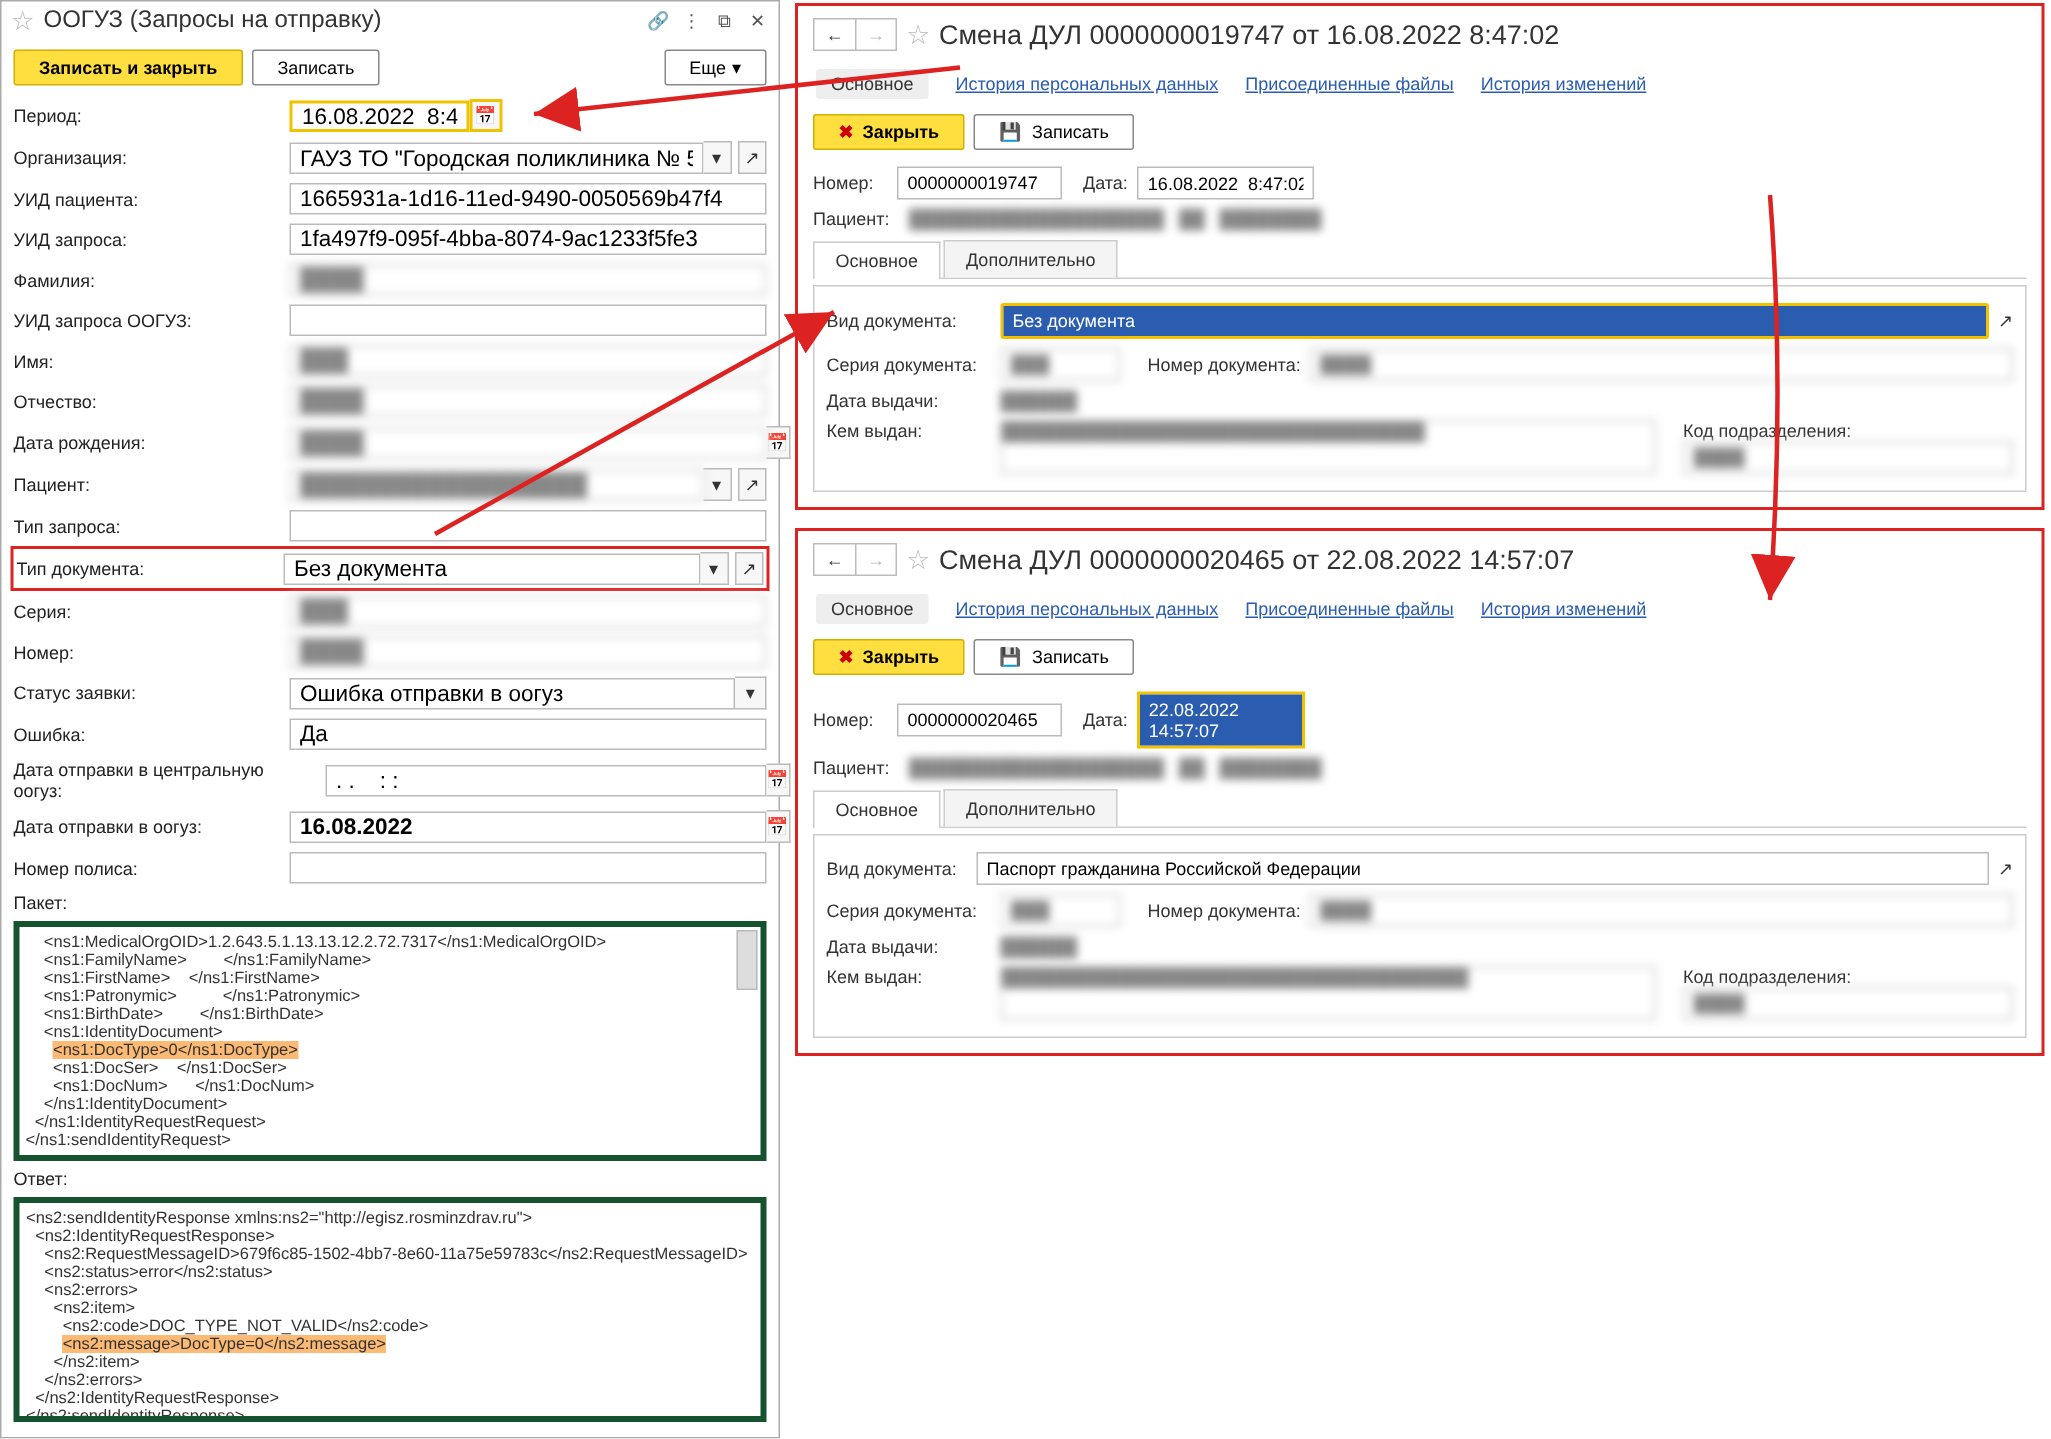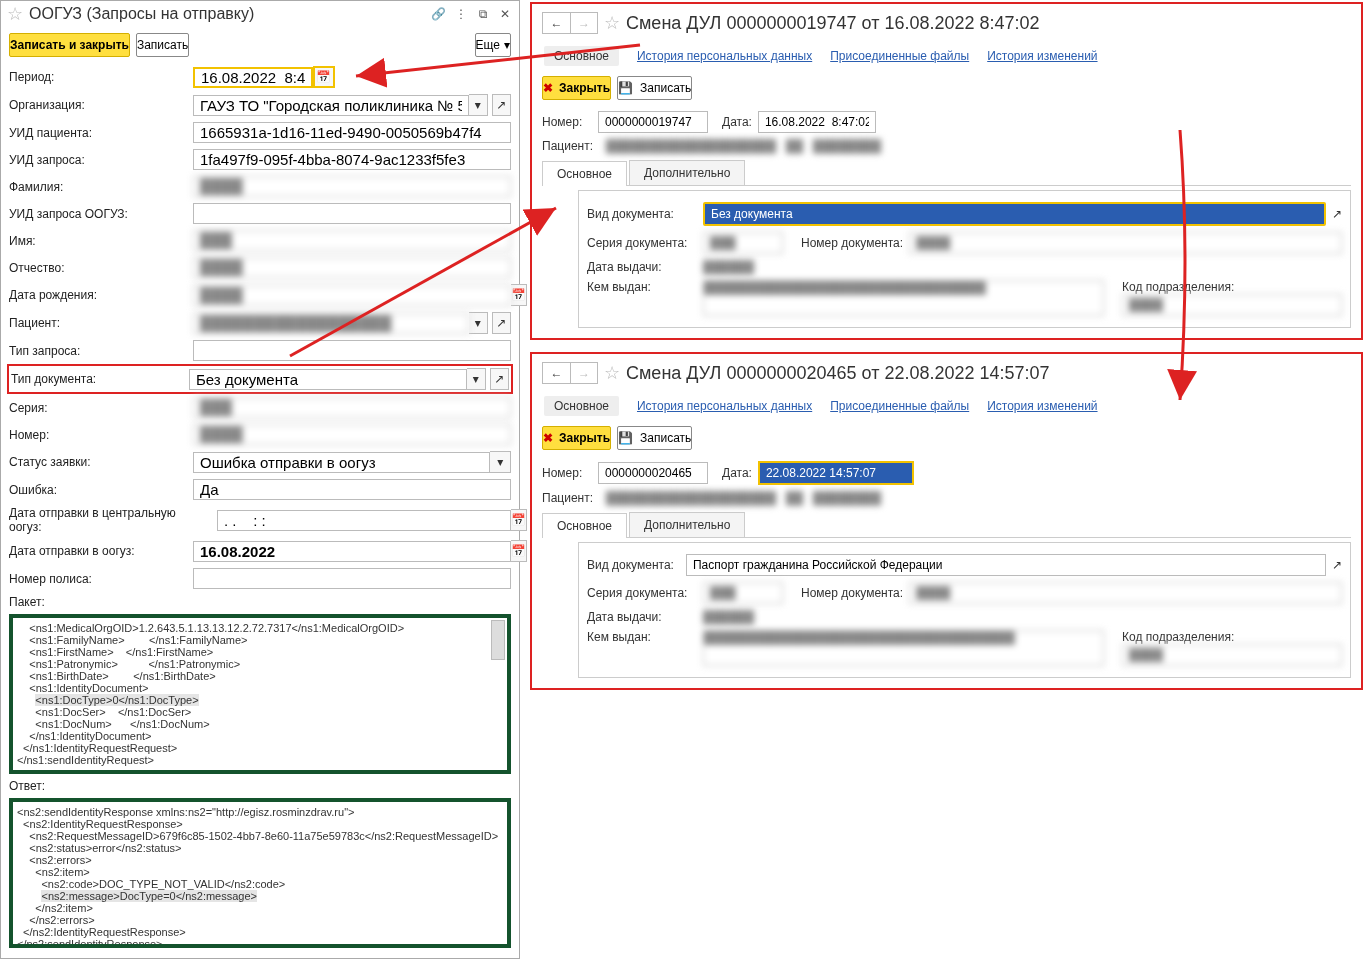--- a/index.html
+++ b/index.html
@@ -9,56 +9,56 @@
   .right-panel { flex: 1; display: flex; flex-direction: column; padding-left: 6px; position: relative; }
   .card { border: 2px solid #d22; margin: 2px 4px 10px 4px; padding: 6px 10px 10px 10px; }
 
   .title-bar { display: flex; align-items: center; padding: 4px 6px; gap: 6px; }
   .title-bar .title { font-size: 16px; flex: 1; }
   .title-bar .icons { display: flex; gap: 6px; }
   .icon-btn { width: 16px; height: 16px; display: inline-flex; align-items: center; justify-content: center; cursor: pointer; color: #555; }
   .star { font-size: 18px; color: #bbb; }
 
   .toolbar { display: flex; align-items: center; gap: 6px; padding: 6px 8px; }
-  .btn { border: 1px solid #888; background: #fff; padding: 4px 0; font-size: 12px; cursor: pointer; border-radius: 2px; }
+  .btn { border: 1px solid #888; background: #fff; padding: 4px 16px; font-size: 12px; cursor: pointer; border-radius: 2px; }
   .btn.yellow { background: #ffdf3f; border-color: #d4af00; font-weight: bold; }
   .btn.close-yellow { background: #ffdf3f; border-color: #d4af00; display: inline-flex; align-items: center; gap: 4px; font-weight: bold; }
   .btn.icon-left { display: inline-flex; align-items: center; gap: 5px; }
   .btn.more { margin-left: auto; display: inline-flex; align-items: center; gap: 4px; }
 
   .form-row { display: flex; align-items: center; padding: 3px 8px; gap: 8px; }
   .form-row .lbl { width: 176px; color: #222; }
   .form-row .fld { flex: 1; display: flex; align-items: center; gap: 0; }
   .fld input[type="text"] { width: 100%; border: 1px solid #bbb; padding: 3px 6px; height: 21px; font-size: 15px; }
   .fld .short { width: 120px; flex: none; }
   .fld .short2 { width: 80px; flex: none; font-weight: bold; }
   .fld .cal-btn { border: 1px solid #bbb; border-left: none; background: #f7f7f7; width: 22px; height: 22px; display: flex; align-items: center; justify-content: center; cursor: pointer; }
   .fld .dd-btn { border: 1px solid #bbb; border-left: none; background: #f7f7f7; width: 22px; height: 22px; display: flex; align-items: center; justify-content: center; cursor: pointer; }
   .fld .ext-btn { border: 1px solid #bbb; background: #f7f7f7; width: 22px; height: 22px; display: flex; align-items: center; justify-content: center; cursor: pointer; margin-left: 4px; }
   .hl-yellow { border: 2px solid #f2c200 !important; }
   .hl-red-box { border: 2px solid #d22; padding: 2px; }
 
   .text-block { border: 4px solid #14532d; margin: 2px 8px; padding: 4px; font-family: Arial; font-size: 11px; overflow: auto; height: 160px; white-space: pre; position: relative; }
   .text-block.answer { height: 150px; }
-  .hl-pink { background: #e5e5e5; }
+  .hl-pink { background: #fdba74; }
   .scrollbar-v { position: absolute; right: 2px; top: 2px; width: 14px; height: 40px; background: #ddd; border: 1px solid #bbb; }
 
   .nav-btns { display: flex; gap: 0; }
   .nav-btn { border: 1px solid #bbb; background: #fff; width: 28px; height: 22px; display: flex; align-items: center; justify-content: center; cursor: pointer; }
   .nav-btn:first-child { border-right: none; }
 
   .link-tabs { display: flex; gap: 18px; padding: 6px 2px 10px 2px; align-items: center; }
   .link-tabs .tab-link { color: #2a5db0; cursor: pointer; text-decoration: underline; }
   .link-tabs .tab-sel { color: #333; background: #eee; padding: 3px 10px; border-radius: 2px; }
 
   .inner-tabs { display: flex; border-bottom: 1px solid #ccc; margin: 4px 0; }
   .inner-tabs .t { padding: 5px 14px; border: 1px solid #ccc; border-bottom: none; background: #f4f4f4; cursor: pointer; margin-right: 2px; }
   .inner-tabs .t.active { background: #fff; position: relative; top: 1px; }
 
-  .doc-box { border: 1px solid #ccc; padding: 8px; margin-left: 36px; }
+  .doc-box { border: 1px solid #ccc; padding: 8px; }
   .doc-row { display: flex; align-items: center; padding: 3px 0; gap: 6px; }
   .doc-row .lbl2 { width: 110px; }
   .doc-row .fld2 { flex: 1; display: flex; align-items: center; gap: 6px; }
   .doc-row input { border: 1px solid #bbb; padding: 3px 6px; height: 22px; font-size: 12px; }
   .w-full { width: 100%; }
   .w80 { width: 80px; }
   .blur { filter: blur(3px); color: #888; }
   .hl-sel-blue { background: #2a5db0; color: #fff; padding: 1px 2px; }
   svg.overlay { position: absolute; top: 0; left: 0; pointer-events: none; }
 
@@ -325,21 +325,21 @@
         <button class="btn icon-left">
             <span class="save-ico">💾</span>
             <span>Записать</span>
           </button>
       </div>
       <div class="doc-row">
         <span class="lbl2" style="width:50px">Номер:</span>
         <input type="text" style="width: 110px;" value="0000000020465">
         <span style="margin-left:8px">Дата:</span>
         <div class="hl-yellow" style="display:inline-flex;align-items:center;padding:0">
-          <span class="hl-sel-blue" style="padding:3px 6px;width:152px">22.08.2022 14:57:07</span>
+          <span class="hl-sel-blue" style="padding:3px 6px;width:108px">22.08.2022 14:57:07</span>
         </div>
       </div>
       <div class="doc-row">
         <span class="lbl2" style="width:58px">Пациент:</span>
         <span class="blur">████████████████████ &nbsp; ██ &nbsp; ████████</span>
       </div>
       <div class="inner-tabs">
         <div class="t active">Основное</div>
         <div class="t">Дополнительно</div>
       </div>

